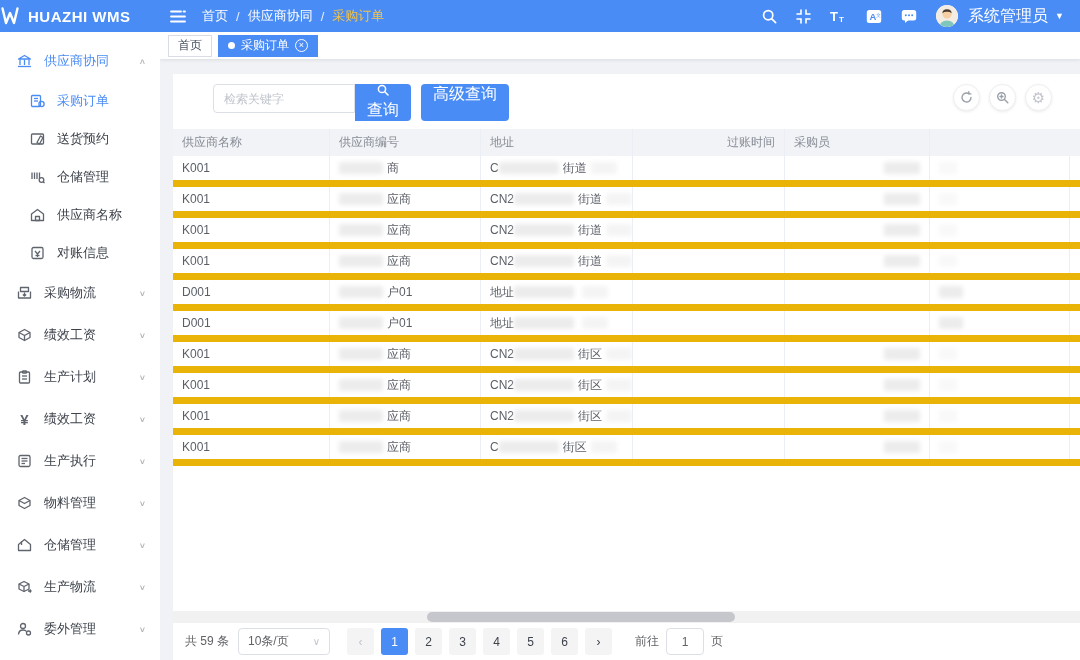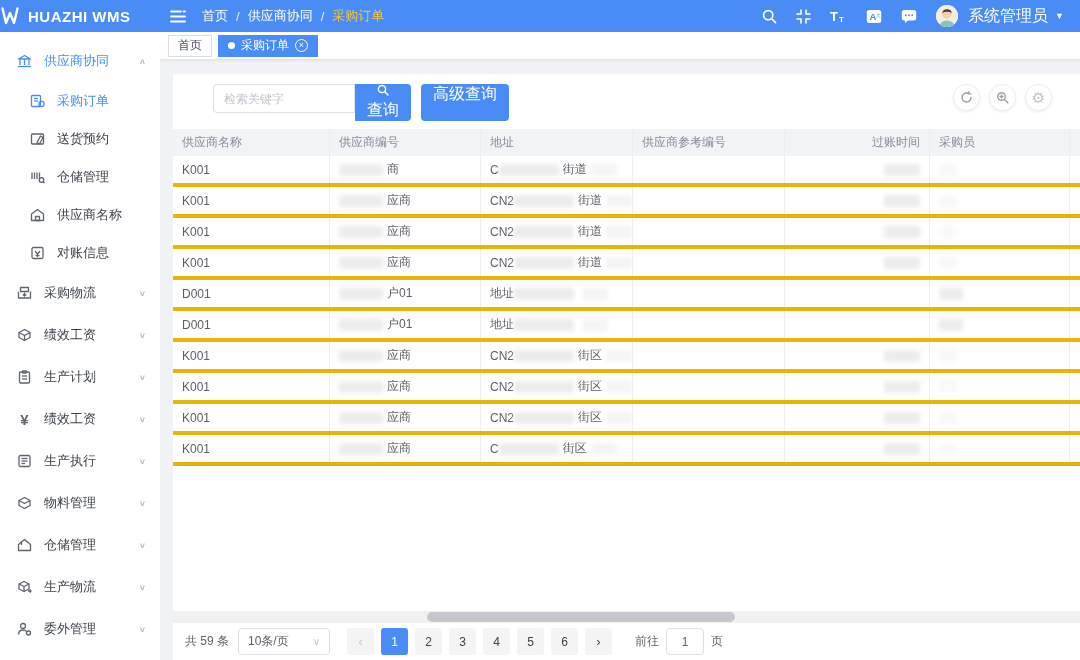--- a/index.html
+++ b/index.html
@@ -58,21 +58,21 @@
     display:flex; align-items:center; justify-content:center; color:#9aa0a8;
     box-shadow:0 1px 3px rgba(0,0,0,.08); cursor:pointer; font-size:14px; }
   .circle-btn .gear { color:#c0c4cc; font-size:15px; }
   
   .thead, .trow { display:grid; grid-template-columns:157px 151px 152px 152px 145px 140px 1fr; }
   .thead { background:#f2f3f7; height:27px; color:#868b95; }
   .th, .td { padding:0 9px; border-right:1px solid #ebeef5; display:flex; align-items:center;
     white-space:nowrap; overflow:hidden; height:100%; }
   .th:last-child, .td:last-child { border-right:none; }
   .th.right, .td.right { justify-content:flex-end; }
-  .trow { height:31px; background:#fff; border-bottom:4px solid #eab308; cursor:pointer; }
+  .trow { height:31px; background:#fff; border-bottom:7px solid #eab308; cursor:pointer; }
   .patch { display:inline-block; height:12px; border-radius:2px; background:#ececec; filter:blur(2px);
     vertical-align:middle; flex:0 0 auto; }
   .patch.light { opacity:.55; }
   .patch.faint { opacity:.35; }
   .w18{width:18px} .w26{width:26px} .w36{width:36px} .w44{width:44px} .w60{width:60px}
   .gap{width:4px; flex:0 0 4px;}
   
   .hscroll { position:absolute; left:0; right:0; bottom:37px; height:12px; background:#f1f1f1; }
   .hscroll .thumb { position:absolute; left:28%; width:34%; top:1px; bottom:1px; background:#c5c7cc; border-radius:6px; cursor:grab; }
   
@@ -381,21 +381,20 @@
             <span class="gear">⚙</span>
           </span>
       </div>
     </div>
 
     <div class="table">
       <div class="thead">
         <div class="th">供应商名称</div>
         <div class="th">供应商编号</div>
         <div class="th">地址</div>
-        <div class="th">供应商参考编号</div>
         <div class="th right">过账时间</div>
         <div class="th">采购员</div>
         <div class="th"></div>
       </div>
       <div id="tbody">
           <div class="trow">
             <div class="td">
               <span>K001</span>
             </div>
             <div class="td">

